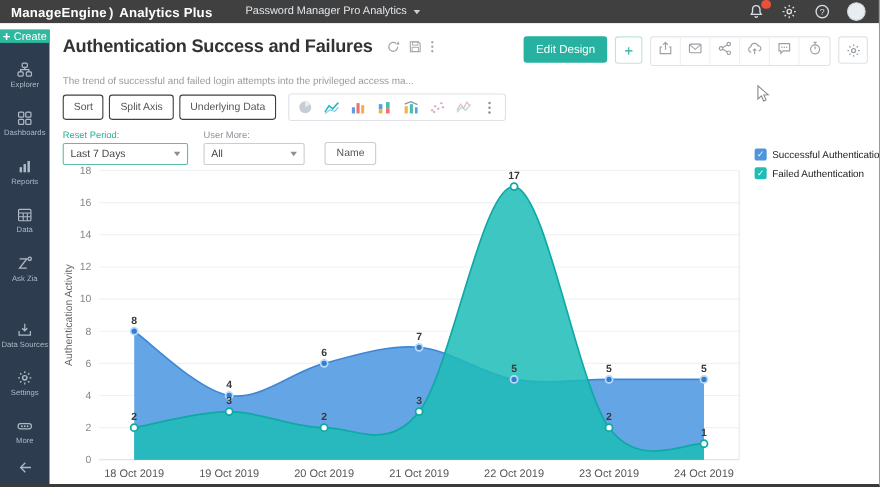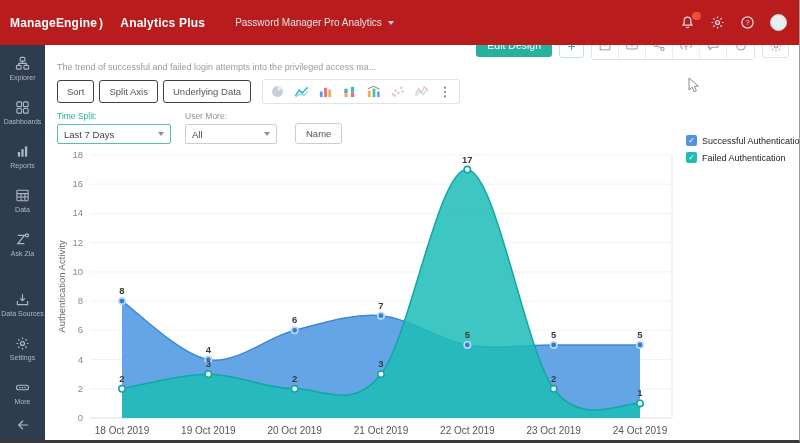--- a/index.html
+++ b/index.html
@@ -1,20 +1,20 @@
 <!DOCTYPE html>
 <html><head>
 <meta charset="utf-8">
 <style>
 *{margin:0;padding:0;box-sizing:border-box}
 html,body{width:800px;height:443px;overflow:hidden}
 body{font-family:"Liberation Sans",sans-serif;background:#fff}
 .screen{position:relative;width:800px;height:443px;background:#fff;overflow:hidden;border-right:1px solid #9a9a9a;border-bottom:3px solid #3a3a3a}
 
-.topbar{position:absolute;top:0;left:0;right:0;height:45px;background:#b91c1c;display:flex;color:#fff;z-index:30}
+.topbar{position:absolute;top:0;left:0;right:0;height:21px;background:#404040;display:flex;color:#fff;z-index:30}
 .brand{display:flex;align-items:center;padding-left:10px;font-size:12px;font-weight:bold;letter-spacing:.2px;white-space:nowrap}
 .brand .swoosh{margin:0 2px;font-weight:bold;color:#f2f6f9}
 .brand .part2{font-weight:bold}
 .workspace{margin-left:30px;font-size:10px;color:#dfe6ec;display:flex;align-items:center;gap:6px;cursor:pointer;white-space:nowrap}
 .caret-down{width:0;height:0;border-left:3.5px solid transparent;border-right:3.5px solid transparent;border-top:4px solid #c7d1da}
 .tab{margin-left:12px;height:27px;background:#4a5e73;display:flex;align-items:center;gap:6px;padding:0 10px;font-size:9.5px;color:#e9eef3;white-space:nowrap}
 .tab-bars{display:flex;align-items:flex-end;gap:1.5px;height:10px}
 .tab-bars i{width:2.5px;display:block;border-radius:.5px}
 .tab-close{color:#c9d3dc;font-size:12px;margin-left:6px;line-height:1}
 .topbar-right{margin-left:auto;display:flex;align-items:center;gap:15px;padding-right:12px}
@@ -72,21 +72,21 @@
 </style>
 </head>
 <body>
 
 <div class="screen">
 
   <div class="topbar">
     <div class="brand">
       <span>ManageEngine</span>
         <span class="swoosh">)</span>
-        <span class="part2" style="margin-left:15px">Analytics Plus</span>
+        <span class="part2" style="margin-left:3px">Analytics Plus</span>
     </div>
     <div class="workspace">
       <span>Password Manager Pro Analytics</span>
       <span class="caret-down"></span>
     </div>
     <div class="topbar-right">
       <span class="tb-icon">
         <svg width="15" height="15" viewBox="0 0 16 16">
             <path d="M8 2.2 C5.8 2.2 4.4 3.8 4.4 6 v2.6 l-1.2 2.2 h9.6 l-1.2-2.2 V6 C11.6 3.8 10.2 2.2 8 2.2 Z" fill="none" stroke="#d7dee5" stroke-width="1.3"></path>
             <path d="M6.8 12.4 a1.2 1.2 0 0 0 2.4 0" fill="none" stroke="#d7dee5" stroke-width="1.2"></path>
@@ -218,20 +218,21 @@
           <path d="M8 2 L3 7 L8 12 M3 7 H14" fill="none" stroke="#aeb9c6" stroke-width="1.4"></path>
         </svg>
     </div>
   </div>
 
   <div class="main">
 
     <div class="report-header">
       <div class="rh-left">
         <div class="title-row">
+          <span class="report-title">Authentication Success and Failures</span>
           <span class="title-icons" id="title-icons">
               <span class="icon-btn">
                 <svg width="13" height="13" viewBox="0 0 16 16">
                   <path d="M13 8 a5 5 0 1 1-1.7-3.7" fill="none" stroke="#a0a5ab" stroke-width="1.4"></path>
                   <path d="M13.6 1.8 L11.2 5.4 L14.9 5.7 Z" fill="#a0a5ab"></path>
                 </svg>
               </span>
               <span class="icon-btn">
                 <svg width="13" height="13" viewBox="0 0 16 16">
                   <path d="M2.5 2.5 h9 l2 2 v9 h-11 z" fill="none" stroke="#a0a5ab" stroke-width="1.2"></path>
@@ -379,21 +380,21 @@
                 <circle cx="2" cy="8" r="1.3"></circle>
                 <circle cx="2" cy="13" r="1.3"></circle>
               </g>
             </svg>
           </span>
         </div>
     </div>
 
     <div class="filters">
       <div class="filter">
-        <label class="lbl-accent">Time Split:</label>
+        <label class="lbl-accent">Reset Period:</label>
         <div class="select accent sel-tp">
           <span>Last 7 Days</span>
           <span class="tri"></span>
         </div>
       </div>
       <div class="filter">
         <label class="lbl-gray">User More:</label>
         <div class="select sel-un">
           <span>All</span>
           <span class="tri"></span>

